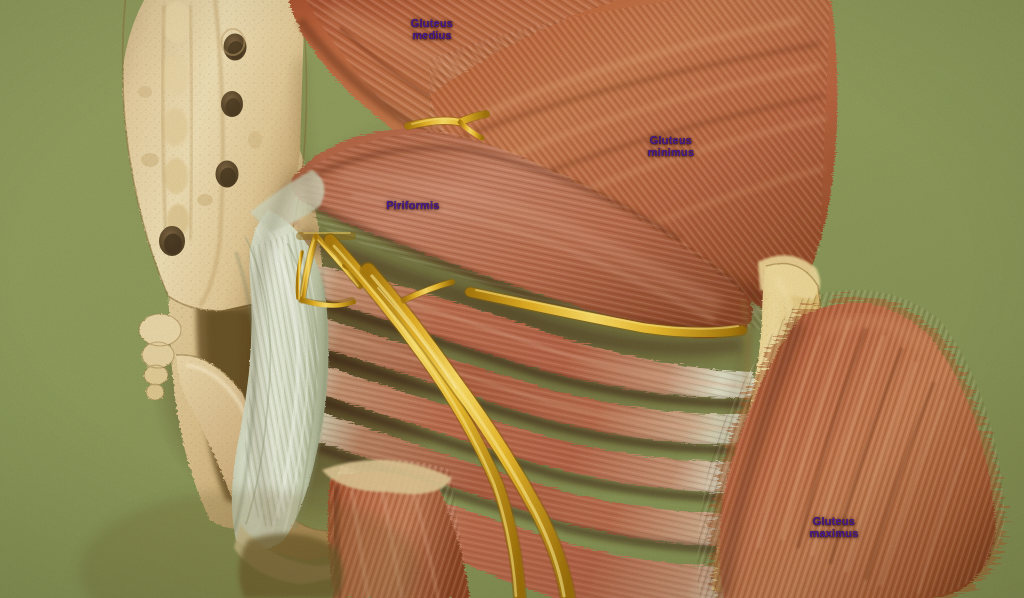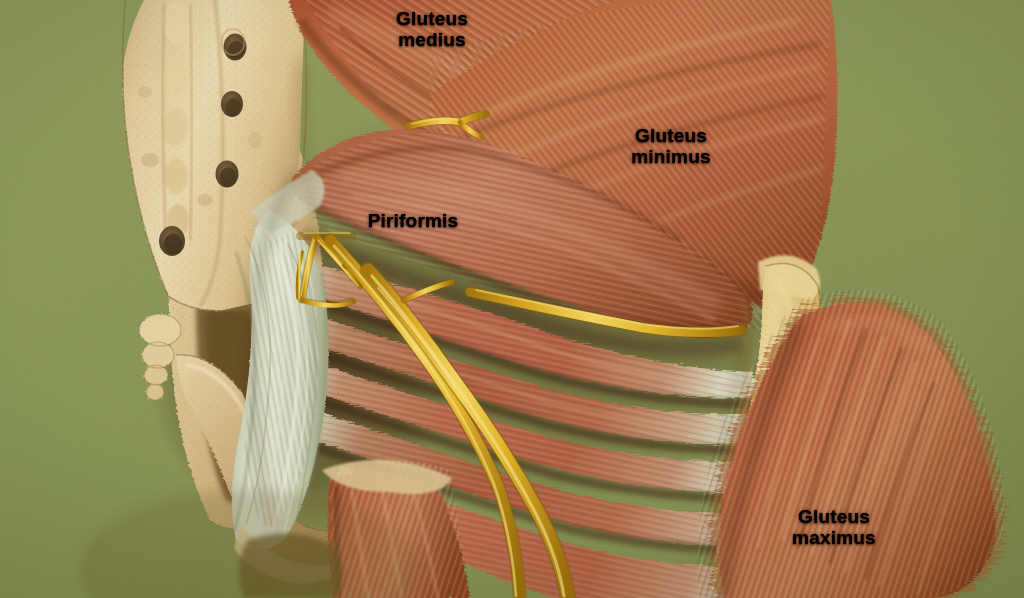--- a/index.html
+++ b/index.html
@@ -17,24 +17,24 @@
     position:absolute;inset:0;pointer-events:none;
     background:radial-gradient(ellipse 85% 80% at 48% 45%,
          rgba(0,0,0,0) 55%, rgba(40,40,20,.17) 100%);
   }
 
   svg.plate{position:absolute;inset:0;width:1024px;height:598px;display:block;}
 
   
   .label{
     position:absolute;
-    color:#000000;
+    color:#4c1d95;
     font-family:"Liberation Sans",sans-serif;
     font-weight:bold;
-    font-size:19px;
+    font-size:11px;
     line-height:1.12;
     letter-spacing:.2px;
     text-align:center;
     white-space:pre-line;
     text-shadow:
        0 1px 2px rgba(40,15,5,.75),
        0 0 5px rgba(50,20,5,.55),
        0 0 1px rgba(0,0,0,.9);
     transform:translate(-50%,-50%);
     pointer-events:none;
@@ -636,18 +636,18 @@
   </svg>
 
   <div class="vignette"></div>
 
   <div class="label" style="left:432px;top:29px">Gluteus
 medius</div>
 
   <div class="label" style="left:671px;top:146px">Gluteus
 minimus</div>
 
-  <div class="label" style="left:413px;top:221px">Piriformis</div>
+  <div class="label" style="left:413px;top:205px">Piriformis</div>
 
   <div class="label" style="left:834px;top:527px">Gluteus
 maximus</div>
 
 </div>
 
 </body></html>

